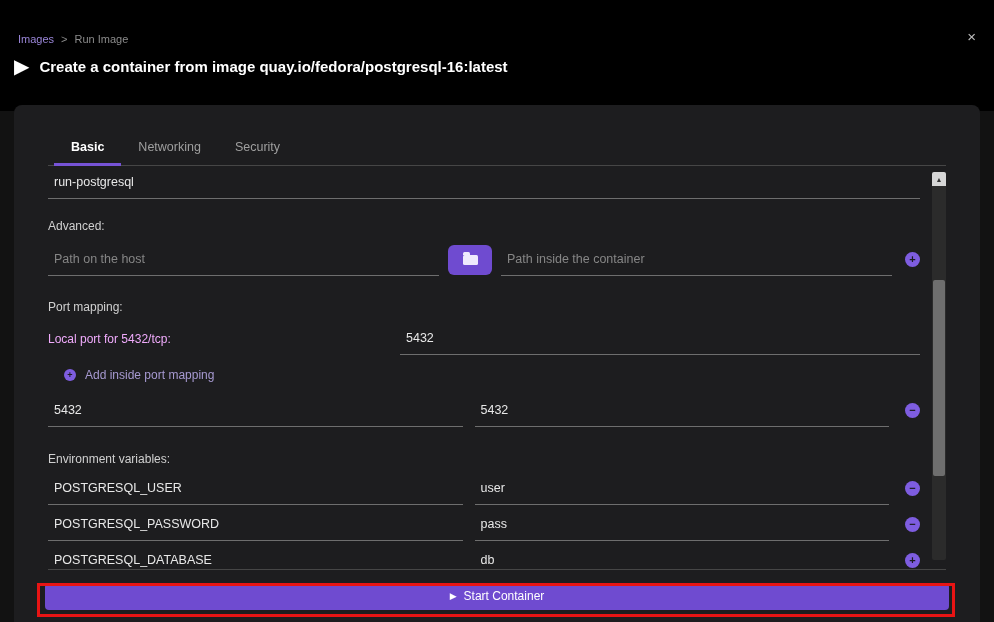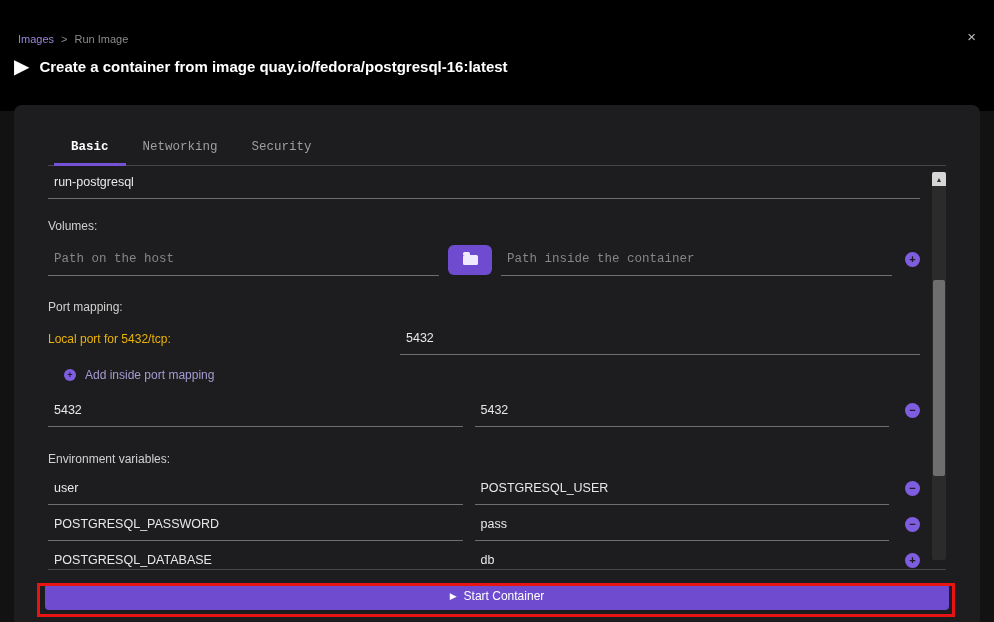--- a/index.html
+++ b/index.html
@@ -42,21 +42,21 @@
   }
 
   
   .tabbar {
     height: 61px; margin: 0 34px;
     display: flex; align-items: flex-end; padding-left: 6px;
     border-bottom: 1px solid #464646;
   }
   .tab {
     padding: 10px 17px 9px; font-size: 12.5px; color: #9f9f9f;
-    border-bottom: 3px solid transparent; margin-bottom: -1px; cursor: pointer; font-family: Liberation Mono, monospace;
+    border-bottom: 3px solid transparent; margin-bottom: -1px; cursor: pointer;
   }
   .tab.active { color: #ffffff; font-weight: 700; border-bottom-color: #7653d6; }
 
   
   .scrollarea {
     position: relative; margin: 0 34px; height: 404px;
     border-bottom: 1px solid #464646;
     padding-right: 26px; overflow: hidden;
   }
   .scrollbar {
@@ -80,41 +80,41 @@
     color: #e8e8e8; font-size: 12.5px; font-family: "Liberation Sans", sans-serif;
     padding: 9px 6px; outline: none; width: 100%;
   }
   .line-input::placeholder { color: #868686; }
   .form-label { font-size: 12px; color: #d0d0d0; }
   .lbl-volumes { margin-top: 20px; }
   .lbl-ports { margin-top: 24px; }
   .lbl-env { margin-top: 24px; }
 
   .volume-row { display: flex; align-items: center; margin-top: 10px; gap: 9px; }
-  .volume-row .line-input { flex: 1; font-family: Liberation Mono, monospace; }
+  .volume-row .line-input { flex: 1; }
   .folder-btn {
     flex: 0 0 44px; height: 30px; border: none; border-radius: 6px;
     background: #6f4bd0; cursor: pointer;
     display: flex; align-items: center; justify-content: center;
   }
   .folder-icon { position: relative; width: 15px; height: 10px; background: #efeafd; border-radius: 1.5px; }
   .folder-icon::before {
     content: ""; position: absolute; top: -3px; left: 0;
     width: 7px; height: 3px; background: #efeafd; border-radius: 1.5px 1.5px 0 0;
   }
 
   .circle-btn {
     flex: 0 0 15px; width: 15px; height: 15px; border: none; border-radius: 50%;
     background: #7e5de0; color: #1c1c20; font-size: 11px; font-weight: 700;
     display: flex; align-items: center; justify-content: center;
     cursor: pointer; line-height: 1; margin-left: 4px; padding: 0;
   }
 
   .local-port-row { display: flex; align-items: center; margin-top: 8px; }
-  .local-port-label { flex: 0 0 352px; font-size: 12px; color: #eab308; }
+  .local-port-label { flex: 0 0 352px; font-size: 12px; color: #f0abfc; }
   .local-port-row .line-input { flex: 1; }
 
   .add-custom-row {
     display: flex; align-items: center; gap: 9px;
     margin-top: 13px; margin-left: 16px; cursor: pointer;
   }
   .circle-icon-sm {
     width: 12px; height: 12px; border-radius: 50%;
     background: #7e5de0; color: #1c1c20; font-size: 9px; font-weight: 700;
     display: flex; align-items: center; justify-content: center; line-height: 1;
@@ -164,21 +164,21 @@
   <div class="tabbar">
     <div class="tab active">Basic</div>
     <div class="tab">Networking</div>
     <div class="tab">Security</div>
   </div>
 
   <div class="scrollarea">
 
     <input class="line-input" value="run-postgresql" style="">
 
-    <div class="form-label lbl-volumes">Volumes:</div>
+    <div class="form-label lbl-volumes">Advanced:</div>
 
     <div class="volume-row">
       <input class="line-input" placeholder="Path on the host" style="">
       <button class="folder-btn">
         <span class="folder-icon"></span>
       </button>
       <input class="line-input" placeholder="Path inside the container" style="">
       <button class="circle-btn">
         <span>+</span>
       </button>
@@ -203,22 +203,22 @@
       <input class="line-input" value="5432" style="">
       <button class="circle-btn">
         <span>−</span>
       </button>
     </div>
 
     <div class="form-label lbl-env">Environment variables:</div>
 
     <div class="env-rows">
       <div class="pair-row">
+        <input class="line-input" value="POSTGRESQL_USER" style="">
         <input class="line-input" value="user" style="">
-        <input class="line-input" value="POSTGRESQL_USER" style="">
         <button class="circle-btn">
           <span>−</span>
         </button>
       </div>
       <div class="pair-row">
         <input class="line-input" value="POSTGRESQL_PASSWORD" style="">
         <input class="line-input" value="pass" style="">
         <button class="circle-btn">
           <span>−</span>
         </button>

